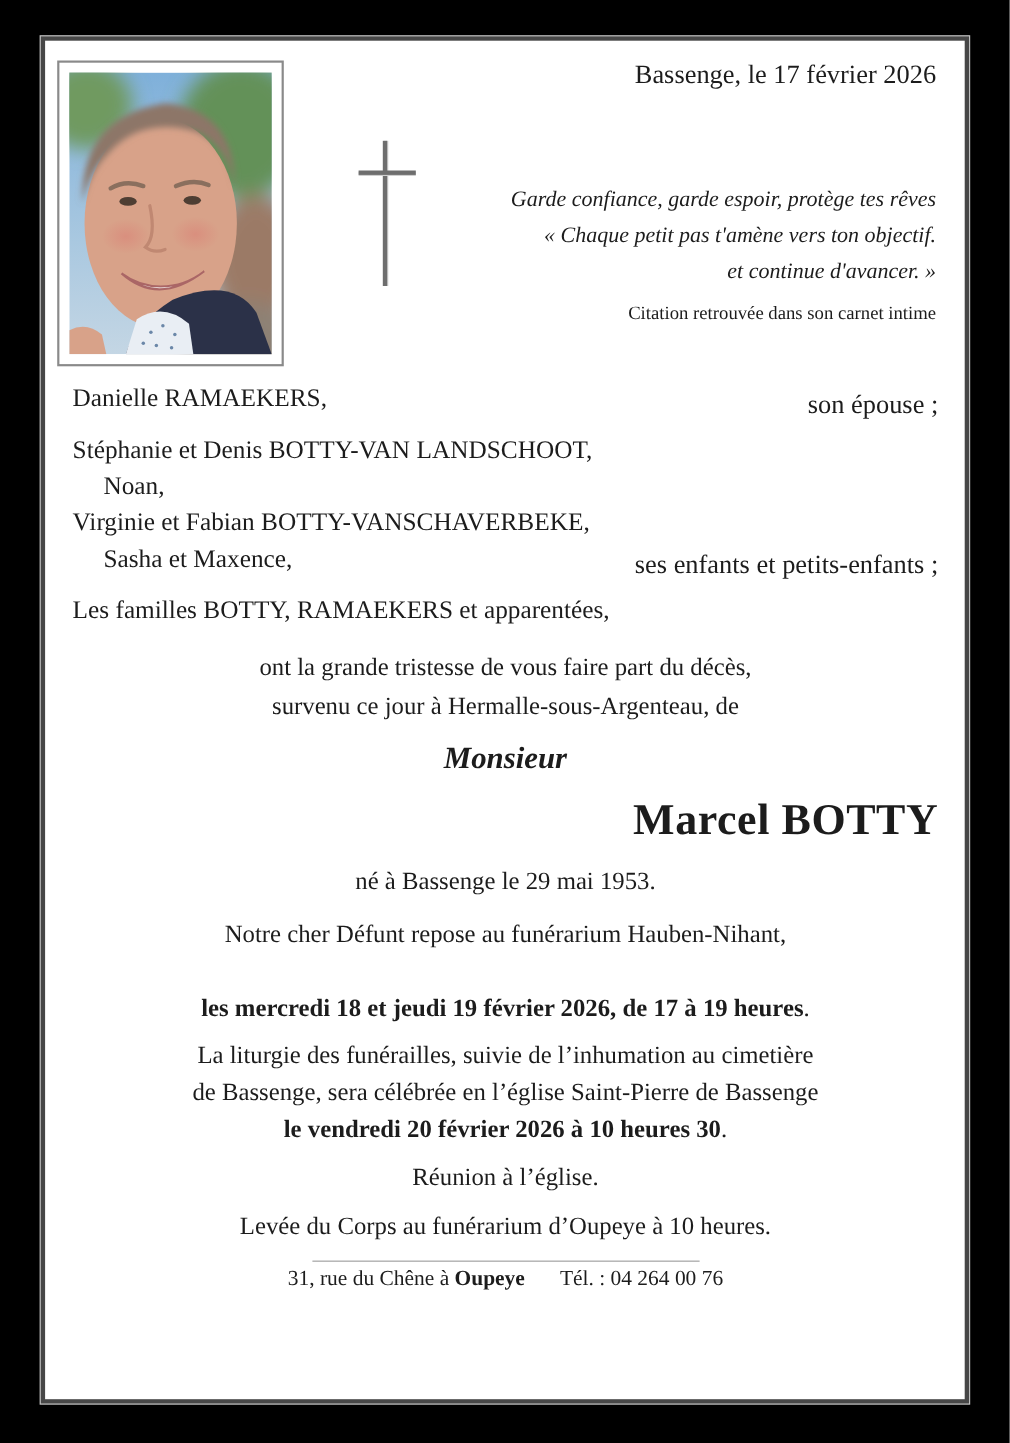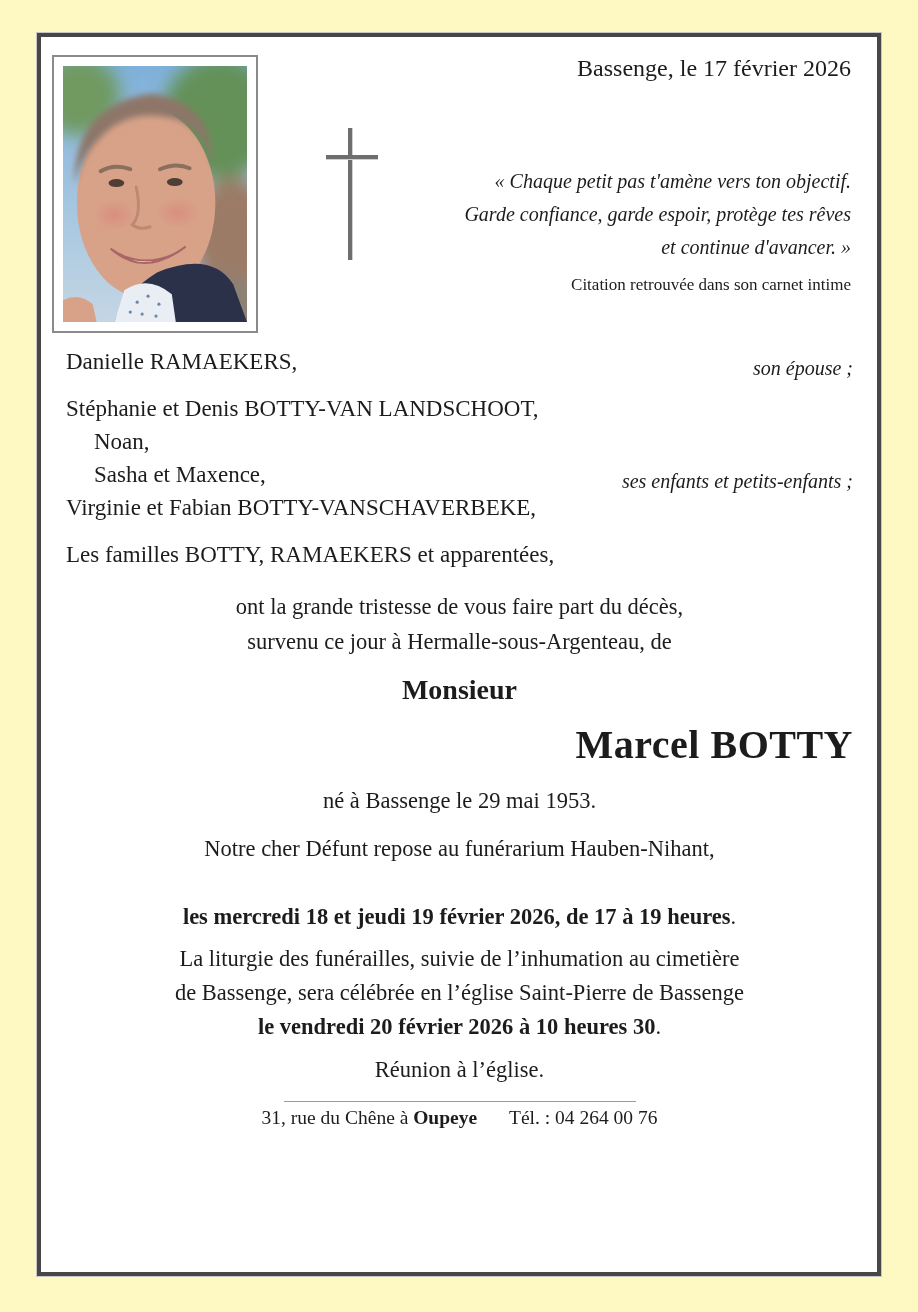--- a/index.html
+++ b/index.html
@@ -1,19 +1,19 @@
 <!DOCTYPE html>
 <html><head>
 <meta charset="utf-8">
 <style>
   html,body{margin:0;padding:0;background:#ffffff;}
   .page{
     position:relative;
     width:918px;height:1312px;
-    background:#fef9c3;
+    background:#000000;
     font-family:"Liberation Serif", serif;
     color:#1c1c1c;
     overflow:hidden;
   }
   .frame{
     position:absolute;left:37px;top:33px;
     width:836px;height:1235px;
     border:4px solid #474747;
     box-shadow:0 0 0 1px #c6c6c6;
     background:#ffffff;
@@ -41,26 +41,26 @@
   .quote .qline{font-style:italic;font-size:20px;line-height:33px;}
   .quote .attribution{font-style:normal;font-size:17px;line-height:24px;margin-top:9px;}
   
   .main{
     position:absolute;left:0;top:308px;width:100%;
     box-sizing:border-box;padding:0 24px 0 25px;
   }
   .row{display:flex;justify-content:space-between;align-items:flex-end;}
   .name{font-size:23px;line-height:33px;white-space:nowrap;}
   .indent{padding-left:28px;}
-  .rel{font-style:italic;font-size:20px;line-height:26px;transform:translateY(3px);white-space:nowrap;}
+  .rel{font-size:24px;line-height:26px;transform:translateY(3px);white-space:nowrap;}
   .mt14{margin-top:14px;text-align:right;}
   .center{text-align:center;}
   .center p{margin:0;}
   .announce{margin-top:18px !important;font-size:22.5px;line-height:35px;}
-  .title-monsieur{margin-top:12px !important;font-size:28px;line-height:38px;font-weight:bold;}
+  .title-monsieur{margin-top:12px !important;font-size:28px;line-height:38px;font-weight:bold;font-style:italic;}
   .name-big{margin-top:10px !important;font-size:40px;line-height:52px;font-weight:bold;letter-spacing:0.5px;text-align:right;}
   .birth{margin-top:12px !important;font-size:22.5px;line-height:35px;}
   .block{font-size:22.5px;line-height:34px;}
   .v-block{margin-top:14px !important;}
   .f-block{margin-top:8px !important;}
   .block b{font-weight:bold;text-align:center;}
   .reunion{margin-top:8px !important;font-size:22.5px;line-height:35px;}
   .levee{margin-top:10px !important;font-size:22.5px;line-height:35px;}
   .register{margin-top:12px !important;font-size:16.5px;line-height:24px;}
   .divider{margin:14px auto 0;width:352px;height:0;border-top:1px solid #9a9a9a;}
@@ -127,44 +127,44 @@
     </div>
 
     <div class="dateline">Bassenge, le 17 février 2026</div>
 
     <div class="cross">
       <div class="v"></div>
       <div class="h"></div>
     </div>
 
     <div class="quote">
+      <div class="qline">Garde confiance, garde espoir, protège tes rêves</div>
       <div class="qline">« Chaque petit pas t'amène vers ton objectif.</div>
-      <div class="qline">Garde confiance, garde espoir, protège tes rêves</div>
       <div class="qline">et continue d'avancer. »</div>
       <div class="attribution">Citation retrouvée dans son carnet intime</div>
     </div>
 
     <div class="main">
 
       <div class="row">
         <span class="name">Danielle RAMAEKERS,</span>
         <span class="rel">son épouse ;</span>
       </div>
       <div class="row mt14">
         <span class="name">Stéphanie et Denis BOTTY-VAN LANDSCHOOT,</span>
       </div>
       <div class="row">
         <span class="name indent">Noan,</span>
       </div>
       <div class="row">
+        <span class="name">Virginie et Fabian BOTTY-VANSCHAVERBEKE,</span>
+      </div>
+      <div class="row">
         <span class="name indent">Sasha et Maxence,</span>
         <span class="rel">ses enfants et petits-enfants ;</span>
-      </div>
-      <div class="row">
-        <span class="name">Virginie et Fabian BOTTY-VANSCHAVERBEKE,</span>
       </div>
       <div class="row mt14">
         <span class="name">Les familles BOTTY, RAMAEKERS et apparentées,</span>
       </div>
 
       <div class="center">
         <p class="announce">
           <span>ont la grande tristesse de vous faire part du décès,</span><br>
           <span>survenu ce jour à Hermalle-sous-Argenteau, de</span>
         </p>
@@ -179,20 +179,21 @@
           <b>les mercredi 18 et jeudi 19 février 2026, de 17 à 19 heures</b><span>.</span>
         </p>
 
         <p class="block f-block">
           <span>La liturgie des funérailles, suivie de l’inhumation au cimetière</span><br>
           <span>de Bassenge, sera célébrée en l’église Saint-Pierre de Bassenge</span><br>
           <b>le vendredi 20 février 2026 à 10 heures 30</b><span>.</span>
         </p>
 
         <p class="reunion">Réunion à l’église.</p>
+        <p class="levee">Levée du Corps au funérarium d’Oupeye à 10 heures.</p>
 
         <div class="divider"></div>
 
         <p class="footer2">
           <span>31, rue du Chêne à</span>
           <span class="bold-city">Oupeye</span>
           <span class="phone">Tél. : 04 264 00 76</span>
         </p>
       </div>
 

